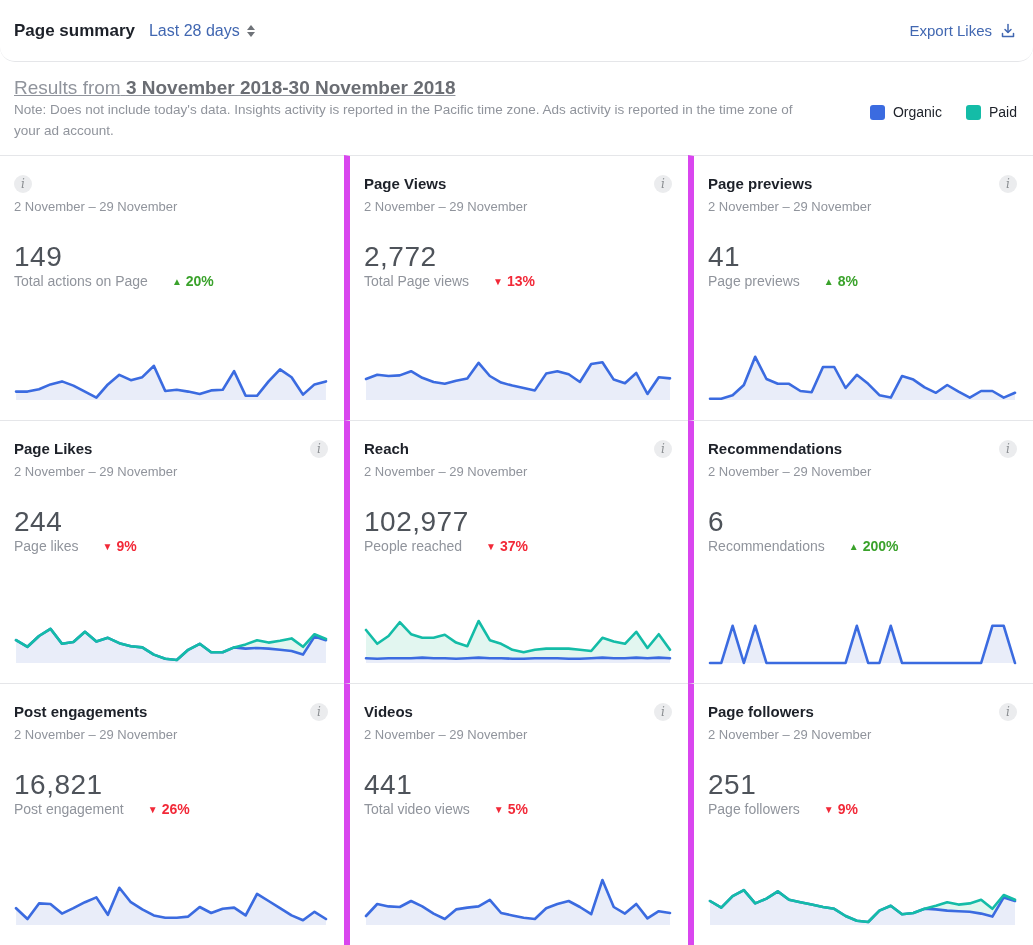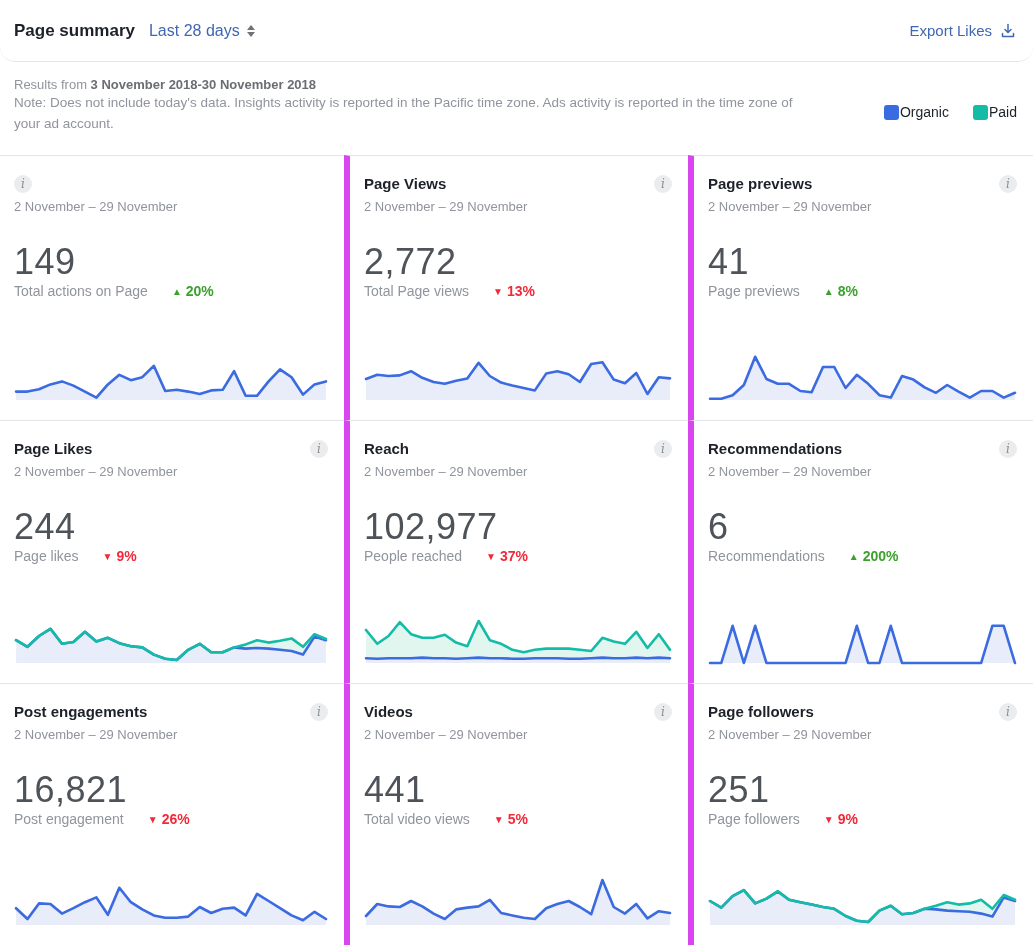--- a/index.html
+++ b/index.html
@@ -17,46 +17,46 @@
     border-right:4px solid transparent;border-bottom:5px solid #6f7379; }
   .sort-arrows .tri-dn { width:0;height:0;border-left:4px solid transparent;
     border-right:4px solid transparent;border-top:5px solid #6f7379; }
   .header-spacer { flex:1; }
   .export-link { font-size:15px; color:var(--link); display:flex;
     align-items:center; gap:7px; cursor:pointer; }
   .export-link svg { display:block; }
 
   
   .meta { height:93px; position:relative; padding:15px 0 0 14px; }
-  .results-line { font-size:13px; color:var(--gray); }
+  .results-line { font-size:19px; color:var(--gray);text-decoration:underline; }
   .results-line b { color:#6a6d73; font-weight:700; }
   .note { font-size:13.5px; color:var(--gray); line-height:21px;
     max-width:798px; margin-top:0; }
   .legend { position:absolute; right:16px; top:42px; display:flex;
     align-items:center; gap:24px; }
-  .legend-item { display:flex; align-items:center; gap:1px; font-size:14px;
+  .legend-item { display:flex; align-items:center; gap:8px; font-size:14px;
     color:var(--title); }
   .legend-swatch { width:15px; height:15px; border-radius:3px; }
   .legend-swatch.organic { background:var(--organic); }
   .legend-swatch.paid { background:var(--paid); }
 
   
   .grid { display:grid; grid-template-columns:344px 344px 345px;
     grid-template-rows:265px 263px 262px; }
   .card { position:relative; border-top:1px solid #e5e6e9; padding:19px 16px 0 14px;
     cursor:pointer; background:#fff; }
   .card:nth-child(3n+2), .card:nth-child(3n+3) { border-left:6px solid #d946ef; }
   .card-head { display:flex; align-items:flex-start; }
   .card-title { font-size:15px; font-weight:700; color:var(--title); flex:1; }
   .info-icon { width:18px; height:18px; border-radius:50%; background:#ebecee;
     display:flex; align-items:center; justify-content:center; cursor:pointer; }
   .info-i { font-family:"DejaVu Serif","Liberation Serif",serif; font-style:italic;
     font-size:12px; color:#8a8d91; line-height:1; }
   .card-sub { font-size:13px; color:var(--gray); margin-top:6px; }
-  .card-value { font-size:36px; color:var(--value); margin-top:27px;
+  .card-value { font-size:28px; color:var(--value); margin-top:27px;
     letter-spacing:0.5px; }
   .card-label-row { margin-top:0; font-size:14px; color:var(--gray);
     display:flex; align-items:center; gap:24px; }
   .chg { font-weight:700; display:inline-flex; align-items:center; gap:4px; }
   .chg .tri { font-size:10px; }
   .chg.up { color:var(--up); }
   .chg.down { color:var(--down); }
   .spark { position:absolute; left:14px; right:16px; bottom:17px; height:68px; }
   .spark svg { display:block; width:100%; height:100%; }
 </style>

